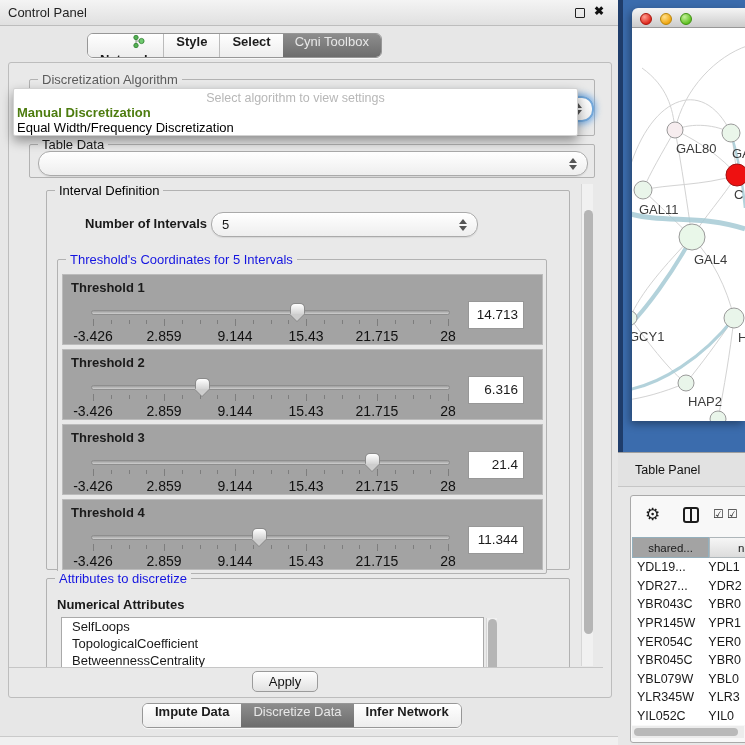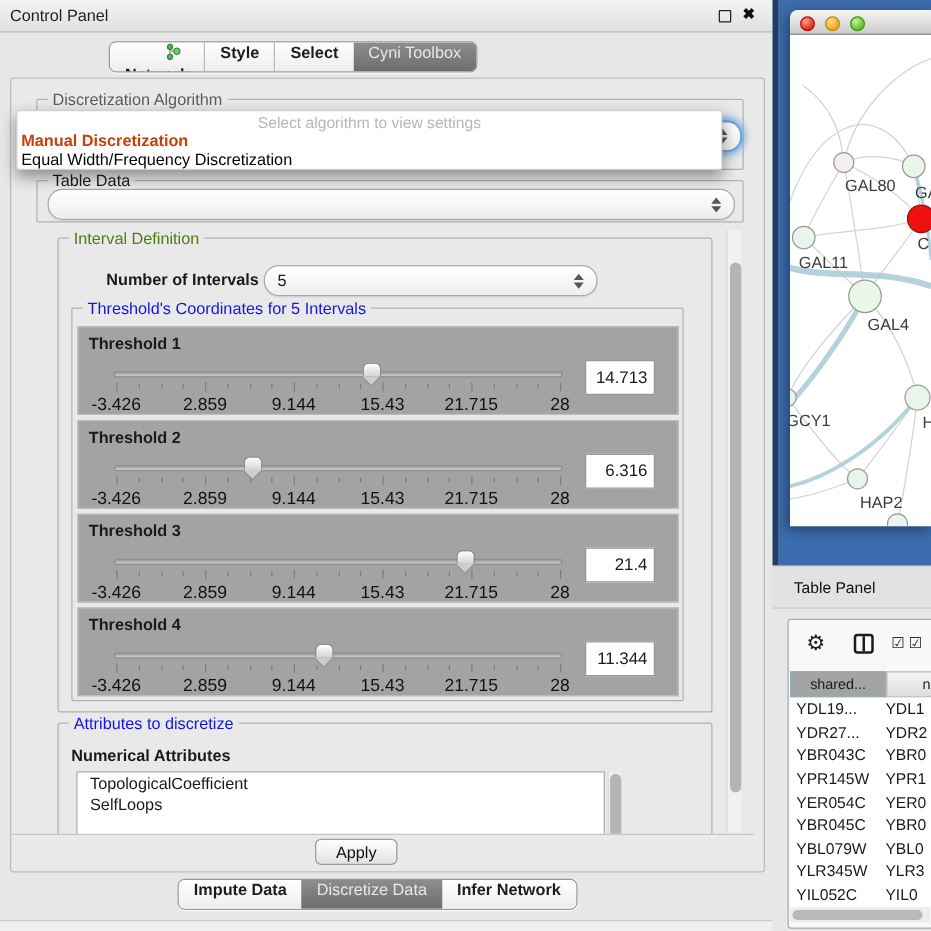--- a/index.html
+++ b/index.html
@@ -36,21 +36,21 @@
   .spin { margin-left:auto; display:flex; flex-direction:column; align-items:center; gap:2px; }
   .spin .up { width:0;height:0;border-left:4px solid transparent;border-right:4px solid transparent;border-bottom:5px solid #555; }
   .spin .dn { width:0;height:0;border-left:4px solid transparent;border-right:4px solid transparent;border-top:5px solid #555; }
   .combo.focused { border:2px solid #72a7da; box-shadow:0 0 6px 2px rgba(96,160,228,.8); }
 
   #algo-popup { position:absolute; left:13px; top:88px; width:565px; height:48px;
     background:#fff; border:1px solid #d2d2d2; border-radius:2px;
     box-shadow:0 5px 12px rgba(0,0,0,.40); z-index:5; }
   #algo-popup .prompt { position:absolute; left:0; top:2px; width:100%; text-align:center;
     color:#b7b7b7; font-size:12.5px; }
-  #algo-popup .it1 { position:absolute; left:3px; top:16px; font-size:13px; font-weight:bold; color:#c2410c; }
+  #algo-popup .it1 { position:absolute; left:3px; top:16px; font-size:13px; font-weight:bold; color:#4d7c0f; }
   #algo-popup .it2 { position:absolute; left:3px; top:31px; font-size:13px; color:#000; }
 
   #viewport { position:absolute; left:9px; top:182px; width:594px; height:485px; overflow:hidden; }
 
   .vscroll { position:absolute; background:#f1f1f1; border-left:1px solid #d6d6d6; }
   .vthumb { position:absolute; left:1px; width:9px; background:#b5b5b5; border-radius:5px; }
 
   .thr-panel { position:absolute; left:4px; width:481px; height:71px;
     border:1px solid #bbb; background:#a3a3a3; }
   .thr-label { position:absolute; left:8px; top:5px; font-size:13px; font-weight:bold; }
@@ -105,21 +105,21 @@
   .hcell { font-size:11.5px; display:flex; align-items:center; justify-content:center; border:1px solid #aeb6ba; }
   #hc1 { width:77px; background:#a3a3a3; border-color:#93afbc; }
   #hc2 { width:77px; background:linear-gradient(#f6f6f6,#dcdcdc); justify-content:flex-start; padding-left:28px; }
   #tp-rows { position:absolute; left:632px; top:558px; width:113px; height:167px; overflow:hidden; background:#fff; }
   .trow { display:flex; height:18.6px; align-items:center; font-size:12.5px; }
   .trow .c0 { width:79px; padding-left:5px; white-space:nowrap; overflow:hidden; }
   .trow .c1 { width:38px; white-space:nowrap; overflow:hidden; }
   #tp-hscroll { position:absolute; left:632px; top:726px; width:112px; height:12px; background:#ececec; }
   #tp-hthumb { position:absolute; left:2px; top:2px; width:104px; height:8px; background:#b9b9b9; border-radius:4px; }
 
-  .green-t { color:#4d7c0f; }
+  .green-t { color:#000000; }
   .blue-t { color:#1515e0; }
 </style>
 </head>
 <body>
 
 <div id="left-panel">
 
   <div id="titlebar">
     <div class="t">Control Panel</div>
     <div id="float-ic"></div>
@@ -185,21 +185,21 @@
 
       <div class="abs" style="left:38px; top:25px; font-size:13px; font-weight:bold;">Number of Intervals</div>
       <div class="combo" style="left:164px; top:21px; width:267px; height:25px;">
         <span>5</span>
         <div class="spin">
             <div class="up"></div>
             <div class="dn"></div>
           </div>
       </div>
 
-      <div class="group" style="left:10px; top:55px; width:490px; height:315px; background:#e9e9e9;">
+      <div class="group" style="left:10px; top:68px; width:490px; height:315px; background:#e9e9e9;">
         <div class="gtitle blue-t">Threshold's Coordinates for 5 Intervals</div>
 
         <div class="thr-panel" style="top:14px;">
           <div class="thr-label">Threshold 1</div>
           <div class="track"></div>
           <div class="ruler">
               <div class="tick major" style="left: 0px;"></div>
               <div class="tick" style="left: 17.75px;"></div>
               <div class="tick" style="left: 35.5px;"></div>
               <div class="tick" style="left: 53.25px;"></div>
@@ -346,22 +346,23 @@
           <div class="th-thumb" style="left: 188.85px;"></div>
           <div class="valbox">11.344</div>
         </div>
       </div>
     </div>
 
     <div class="group" style="left:37px; top:396px; width:524px; height:150px;">
       <div class="gtitle blue-t">Attributes to discretize</div>
       <div class="abs" style="left:10px; top:18px; font-size:13px; font-weight:bold;">Numerical Attributes</div>
       <div class="listbox" style="left:14px; top:38px; width:423px; height:62px;">
+        <div class="li">SelfLoops</div>
         <div class="li">TopologicalCoefficient</div>
-        <div class="li">SelfLoops</div>
+        <div class="li">BetweennessCentrality</div>
       </div>
       <div class="vscroll" style="left:439px; top:39px; width:11px; height:60px;">
         <div class="vthumb" style="top:1px; height:56px;"></div>
       </div>
     </div>
   </div>
 
   <div class="vscroll" style="left:581px; top:184px; width:12px; height:482px;">
     <div class="vthumb" style="top:26px; height:424px; left:1.5px;"></div>
   </div>

